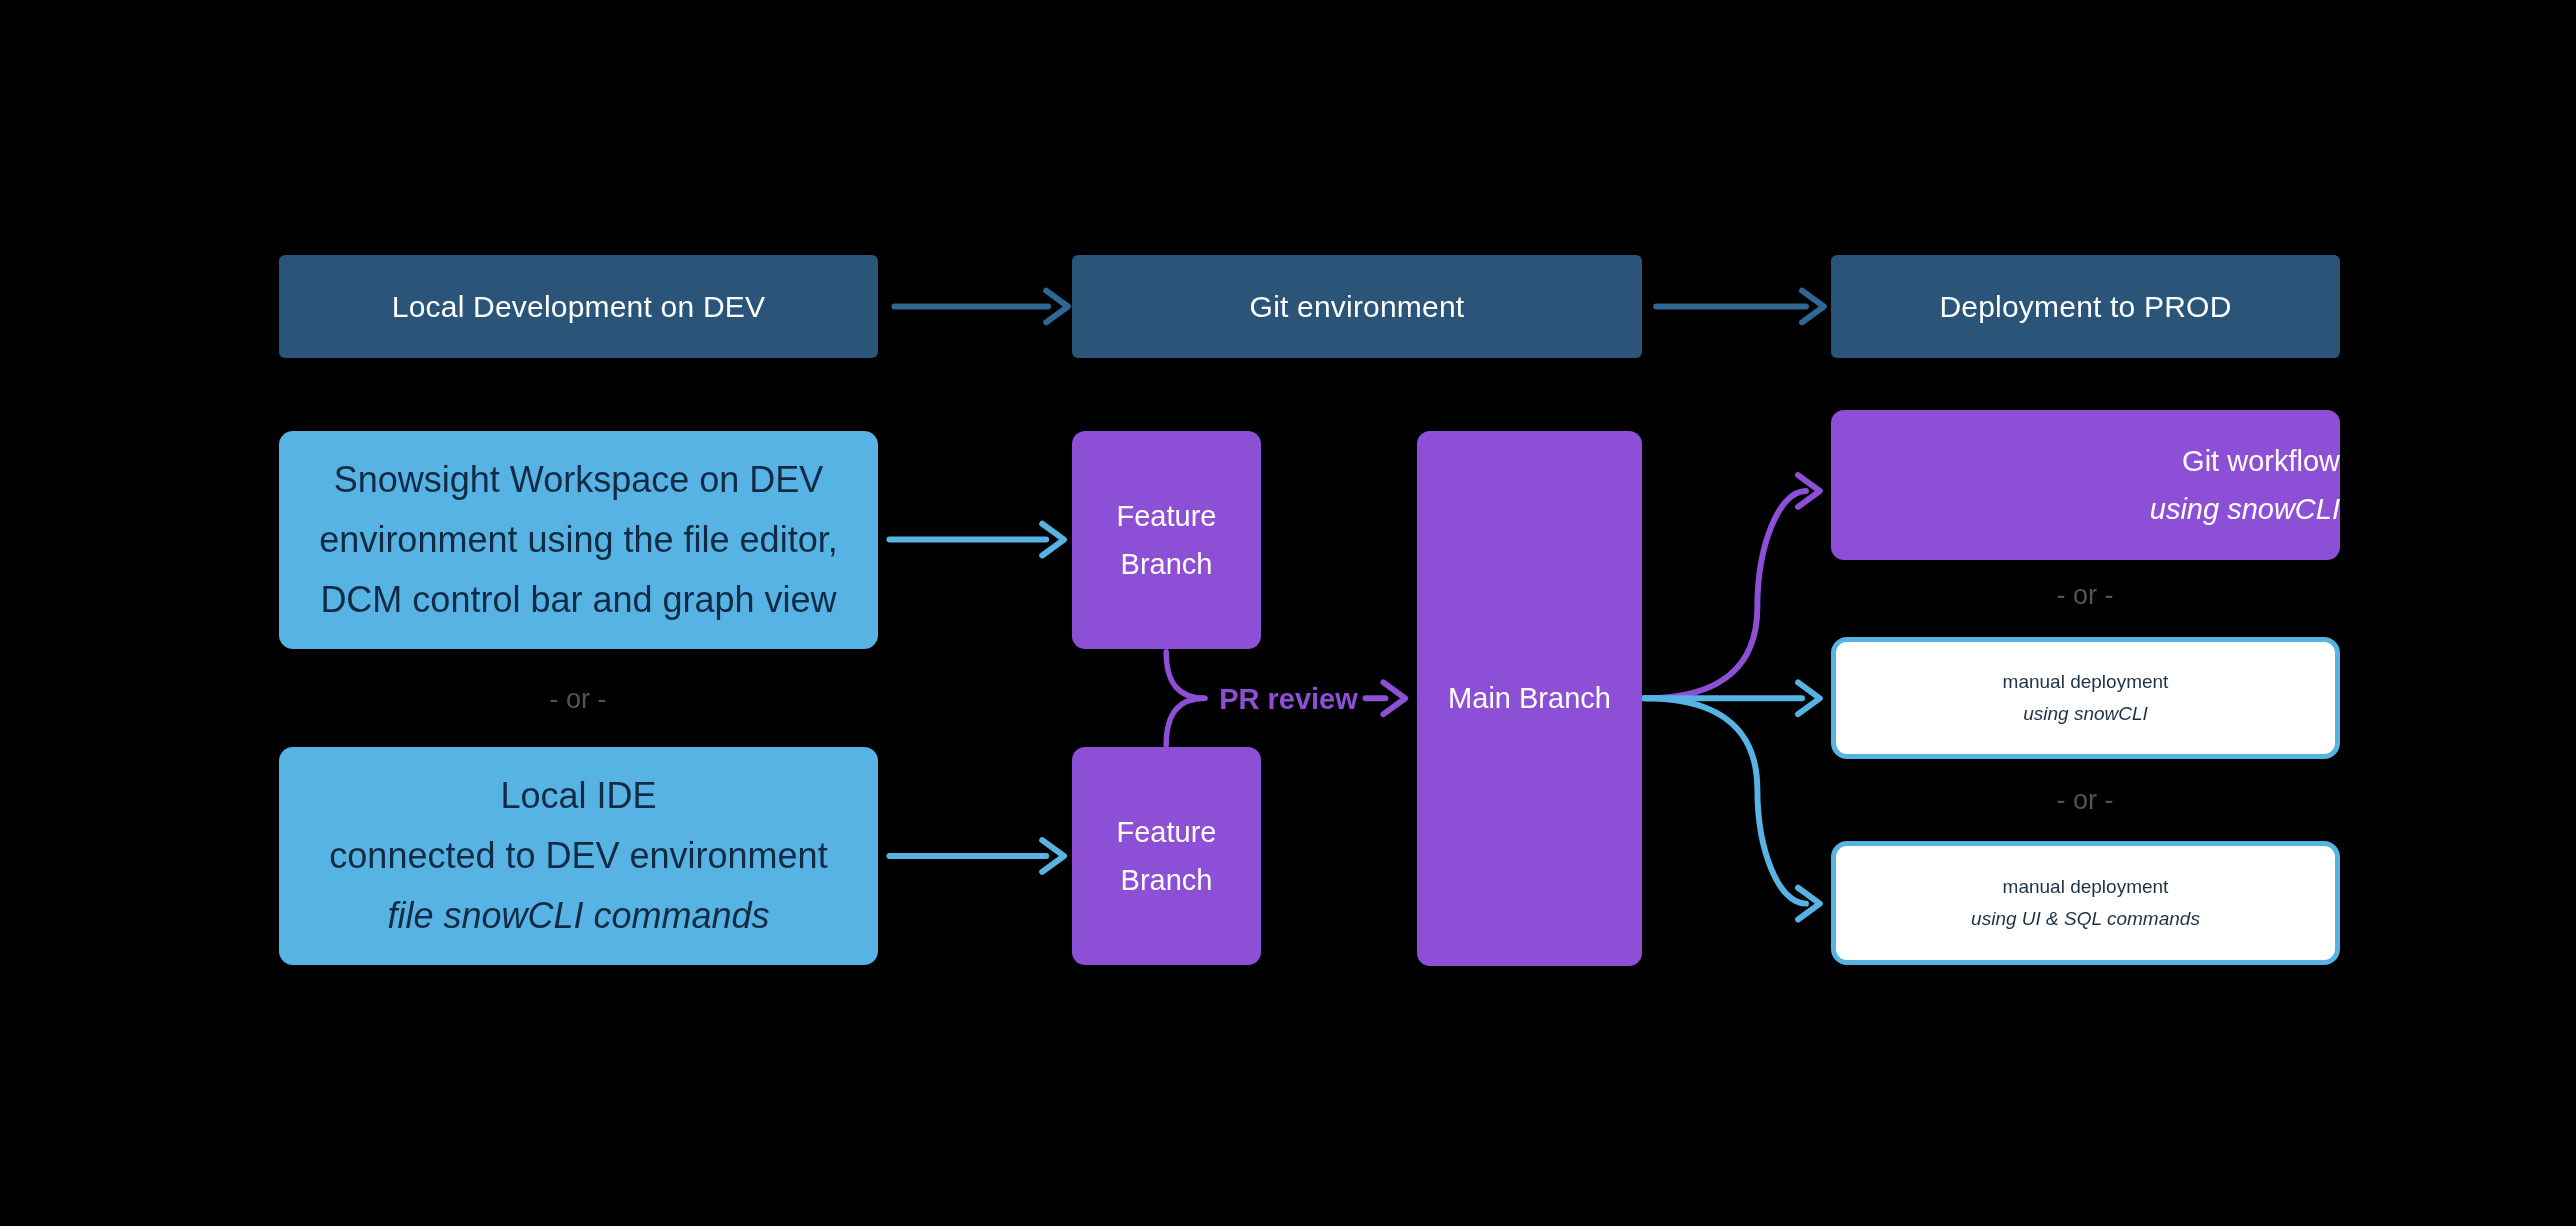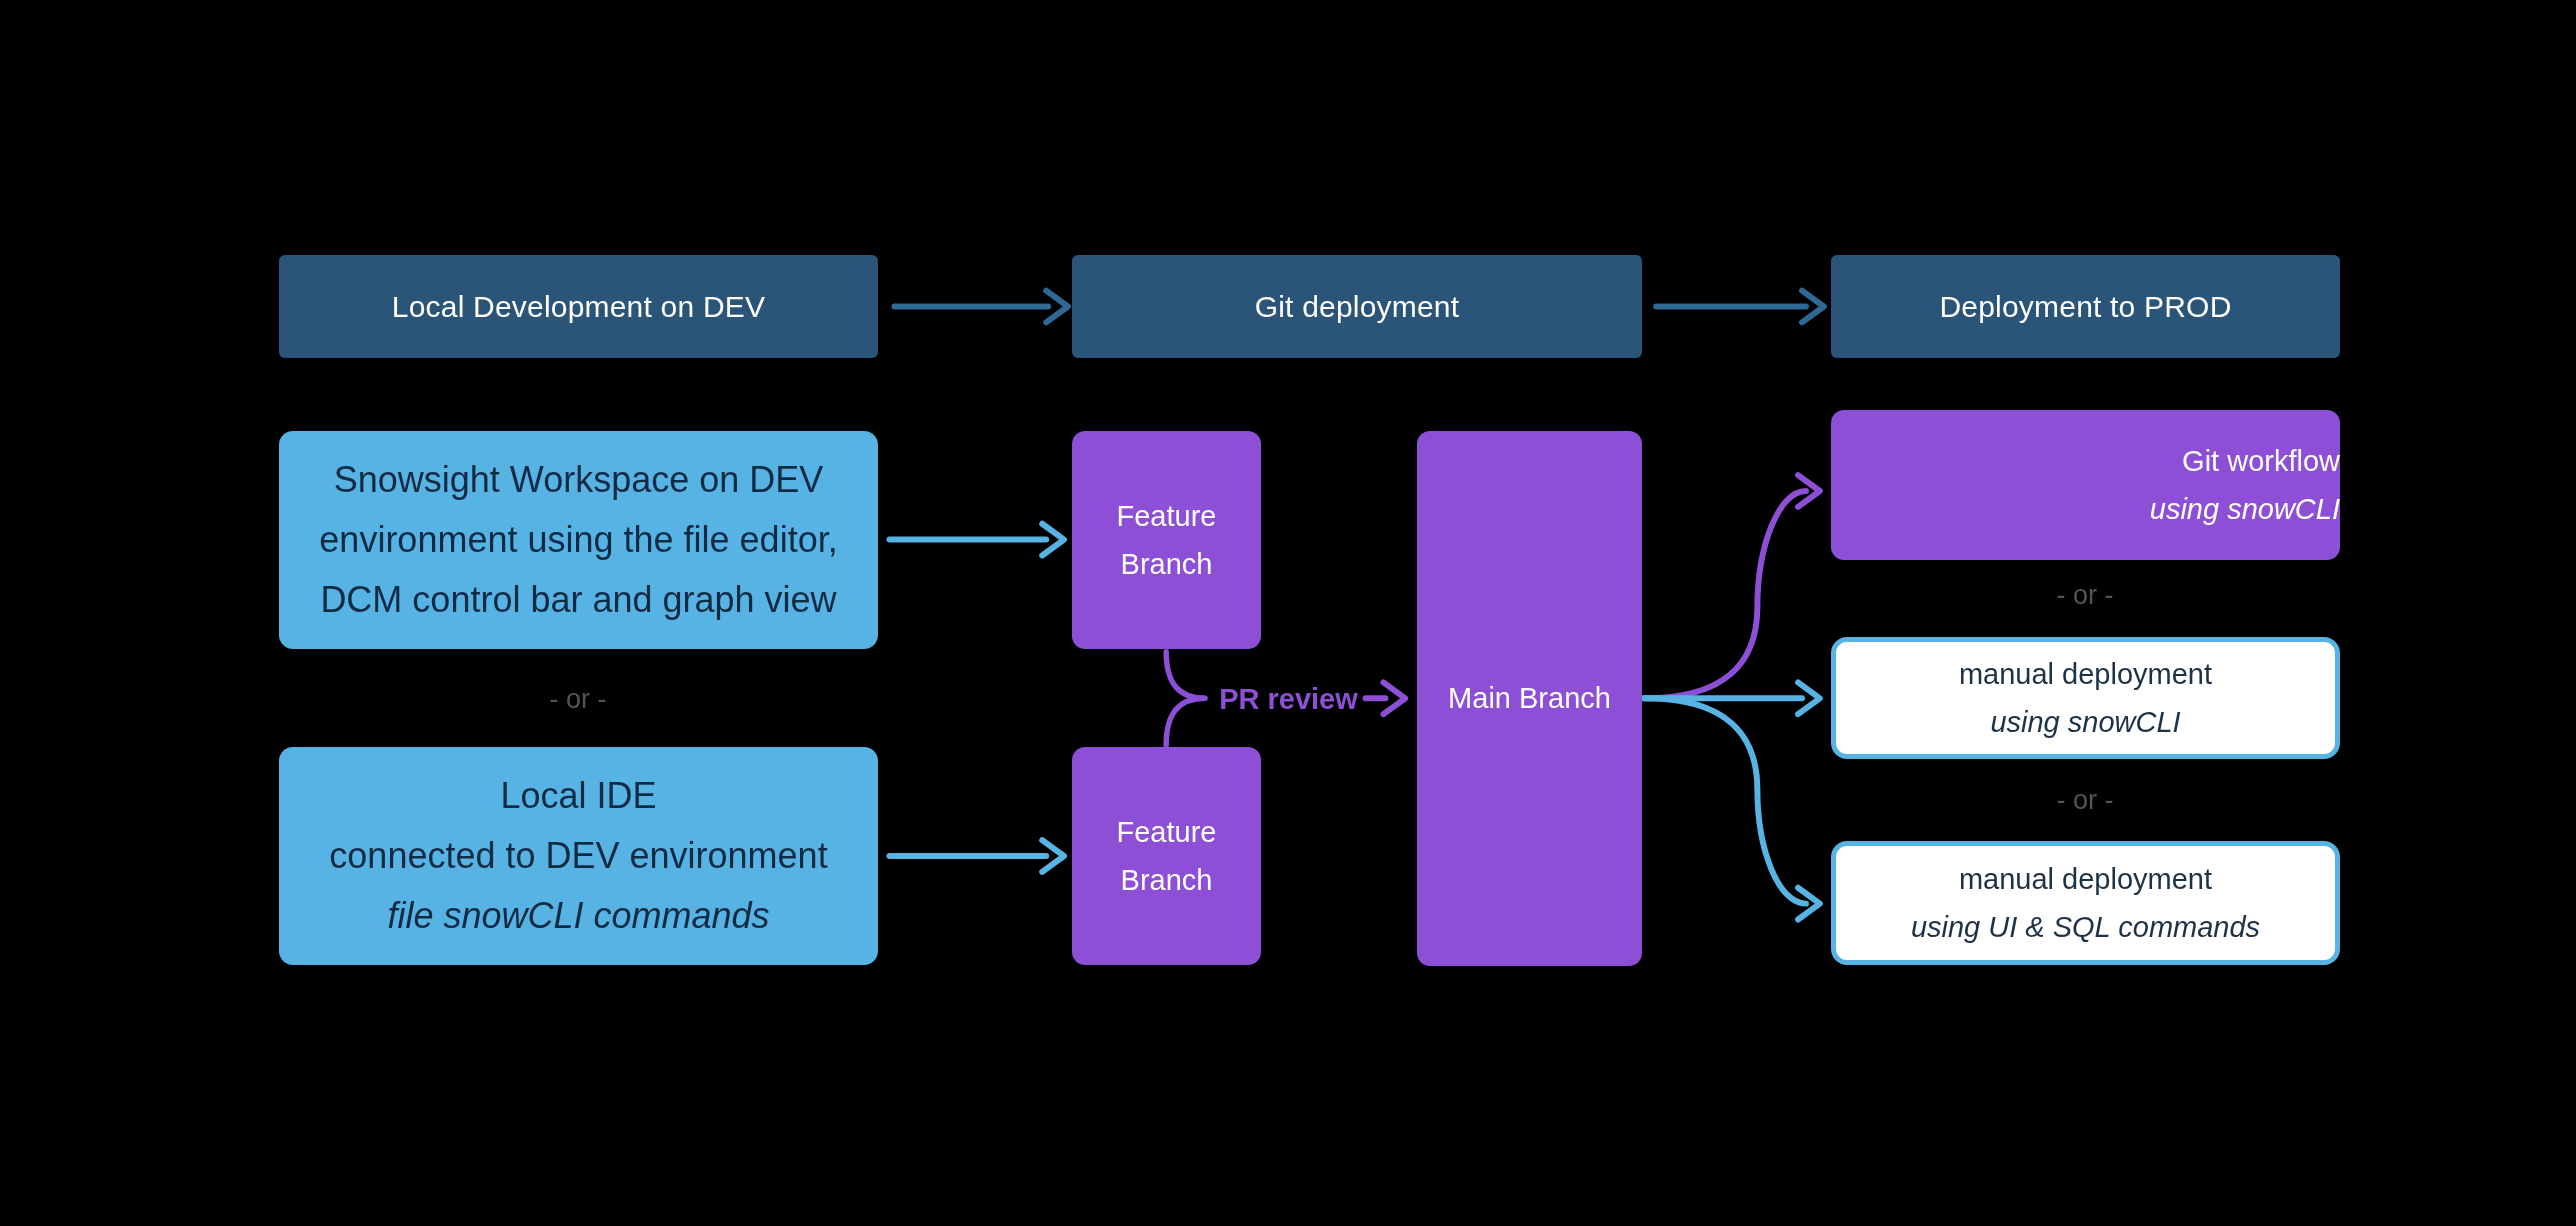--- a/index.html
+++ b/index.html
@@ -42,21 +42,21 @@
     color:#ffffff;
     font-size:29px;
     font-weight:500;
     line-height:1.66;
     border-radius:13px;
   }
   .white-box {
     background:#ffffff;
     border:5px solid var(--light_blue);
     color:var(--white_box_text);
-    font-size:29px;
+    font-size:19px;
     font-weight:500;
     line-height:1.66;
     border-radius:16px;
   }
   .or {
     color:var(--or_gray);
     font-size:27px;
     font-weight:500;
     text-align:center;
     line-height:36px;
@@ -127,21 +127,21 @@
       <path class="ln s-blue" d="M1634,704 C1716,704 1747,741 1747,796 C1747,856 1768,911 1796,911"></path>
       <path class="ln s-blue" d="M1788,895 L1810,911 L1788,927"></path>
     </g>
   </svg>
 
   <div class="abs box header-box" style="left:255px; top:255px; width:599px; height:103px;">
     <span>Local Development on DEV</span>
   </div>
 
   <div class="abs box header-box" style="left:1048px; top:255px; width:570px; height:103px;">
-    <span>Git deployment</span>
+    <span>Git environment</span>
   </div>
 
   <div class="abs box header-box" style="left:1807px; top:255px; width:509px; height:103px;">
     <span>Deployment to PROD</span>
   </div>
 
   <div class="abs box blue-box" style="left:255px; top:431px; width:599px; height:218px; padding:0 20px;">
     <div>Snowsight Workspace on DEV</div>
     <div>environment using the file editor,</div>
     <div>DCM control bar and graph view</div>

